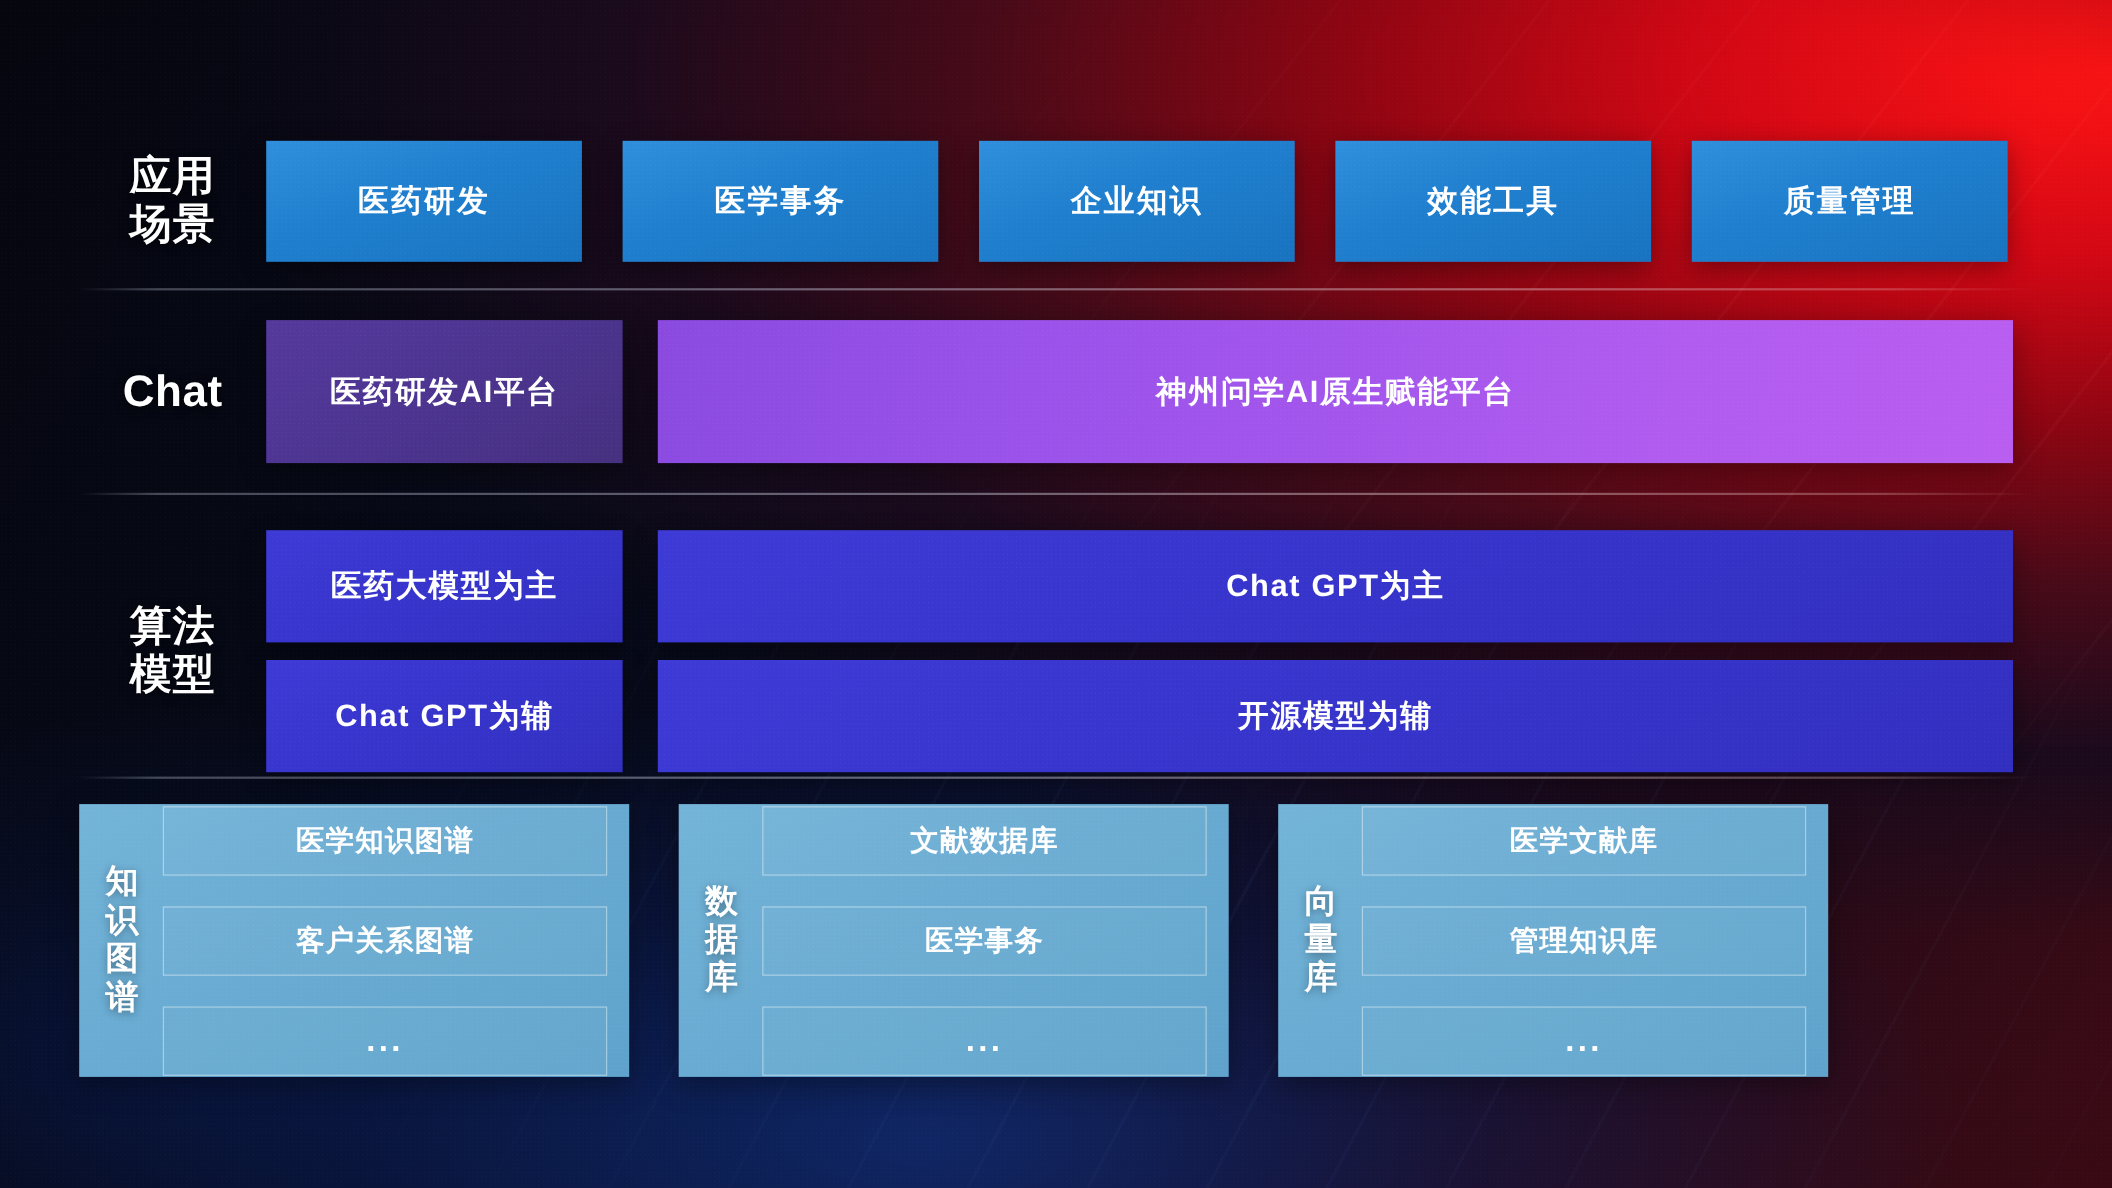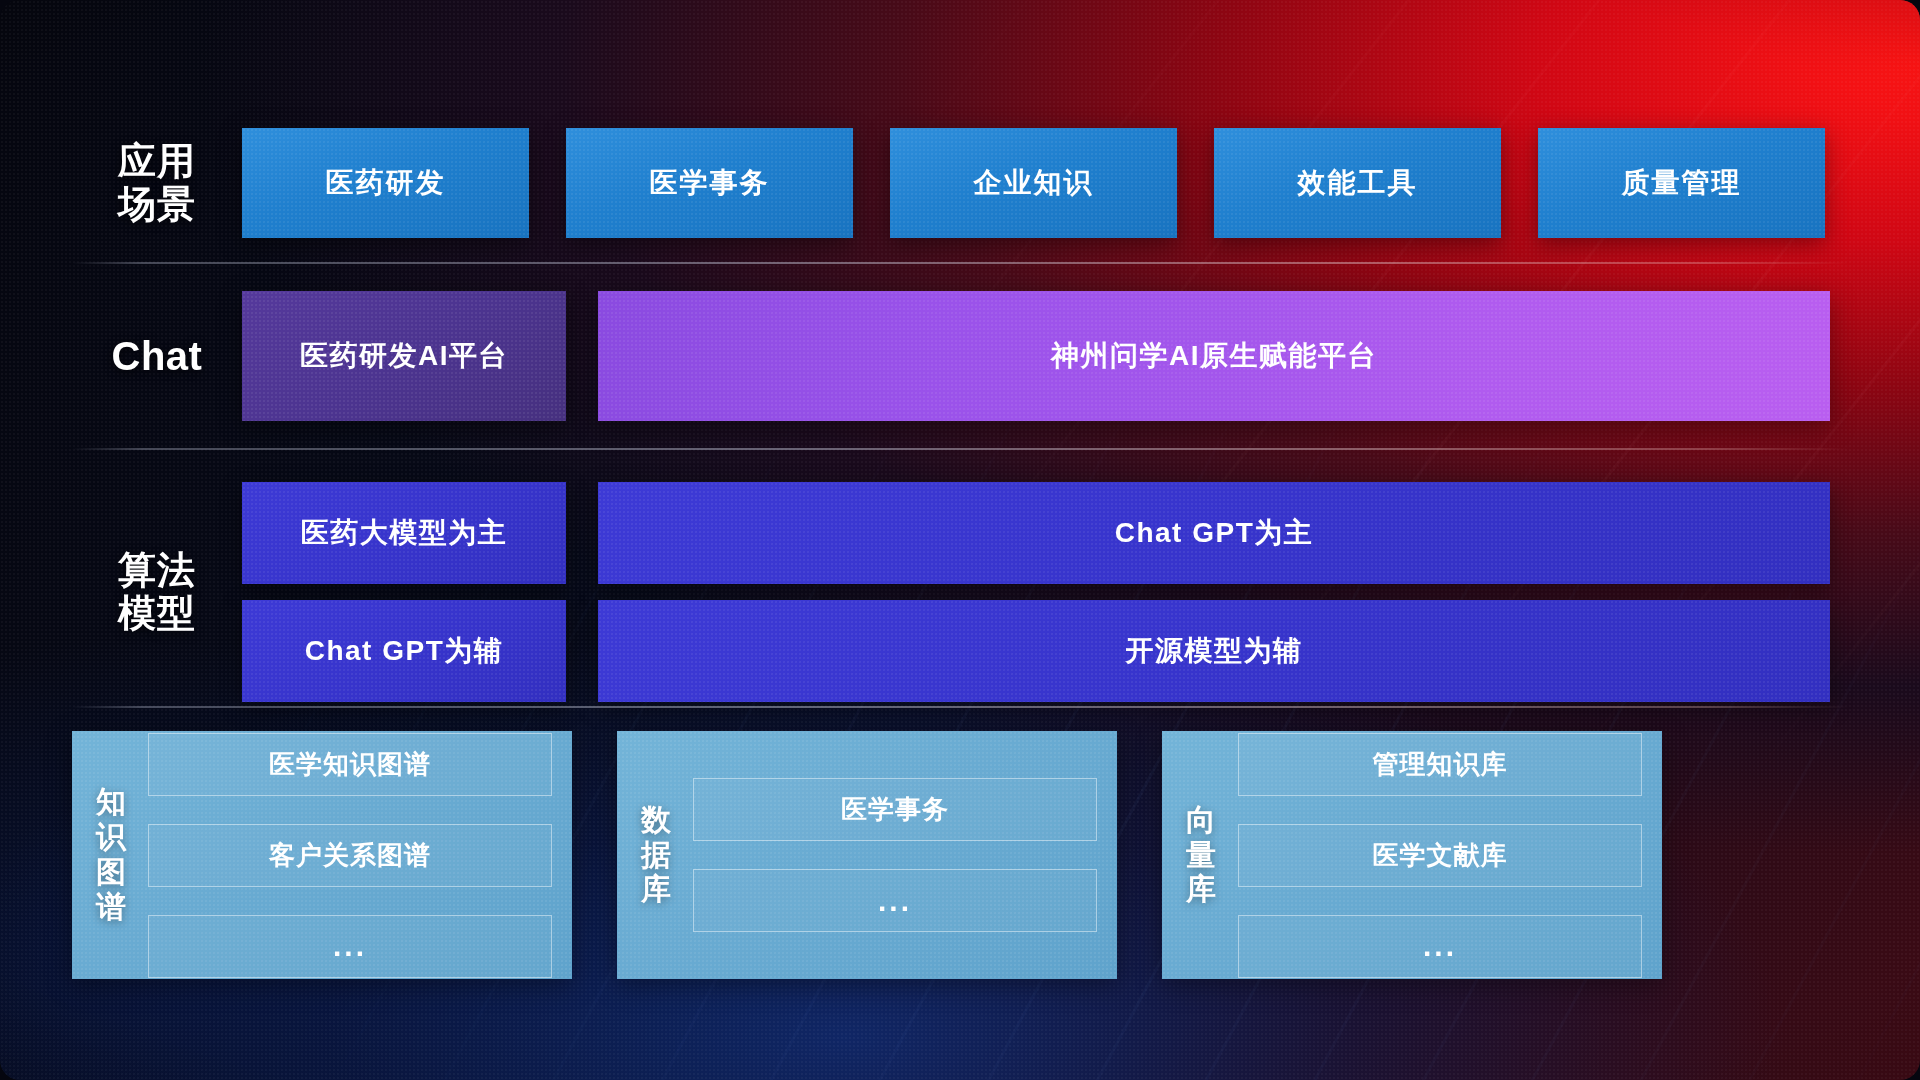--- a/index.html
+++ b/index.html
@@ -12,21 +12,20 @@
     font-family: "Liberation Sans", "DejaVu Sans", sans-serif;
   }
 
   
   #stage {
     position: relative;
     width: 1920px;
     height: 1080px;
     overflow: hidden;
     background: #05060d;
-    border-radius: 20px;
   }
   .bg-layer { position: absolute; inset: 0; pointer-events: none; }
 
   
   .bg-base {
     background:
       radial-gradient(118% 96% at 100% 6%, #ff1414 0%, #d00714 17%, #8d0512 31%, #480a18 45%, #1a0a1c 60%, rgba(6,8,22,0) 76%),
       radial-gradient(90% 80% at 88% 0%, rgba(255,60,40,0.55) 0%, rgba(150,10,25,0.25) 35%, rgba(10,10,26,0) 65%),
       linear-gradient(120deg, #05060f 0%, #070a18 34%, #0a0c1e 52%, #140a1b 68%, #2a0a17 84%, #3d0a14 100%);
   }
@@ -359,40 +358,43 @@
           </div>
 
           <div class="kd-card">
             <div class="kd-title">
                 <div>数</div>
                 <div>据</div>
                 <div>库</div>
               </div>
             <div class="kd-items">
               <div class="kd-item">
+                  <span>文献数据库</span>
+                </div>
+              <div class="kd-item">
                   <span>医学事务</span>
                 </div>
               <div class="kd-item ellipsis">
                   <span>...</span>
                 </div>
             </div>
           </div>
 
           <div class="kd-card">
             <div class="kd-title">
                 <div>向</div>
                 <div>量</div>
                 <div>库</div>
               </div>
             <div class="kd-items">
               <div class="kd-item">
+                  <span>医学文献库</span>
+                </div>
+              <div class="kd-item">
                   <span>管理知识库</span>
-                </div>
-              <div class="kd-item">
-                  <span>医学文献库</span>
                 </div>
               <div class="kd-item ellipsis">
                   <span>...</span>
                 </div>
             </div>
           </div>
 
         </div>
       </div>
     </div>

